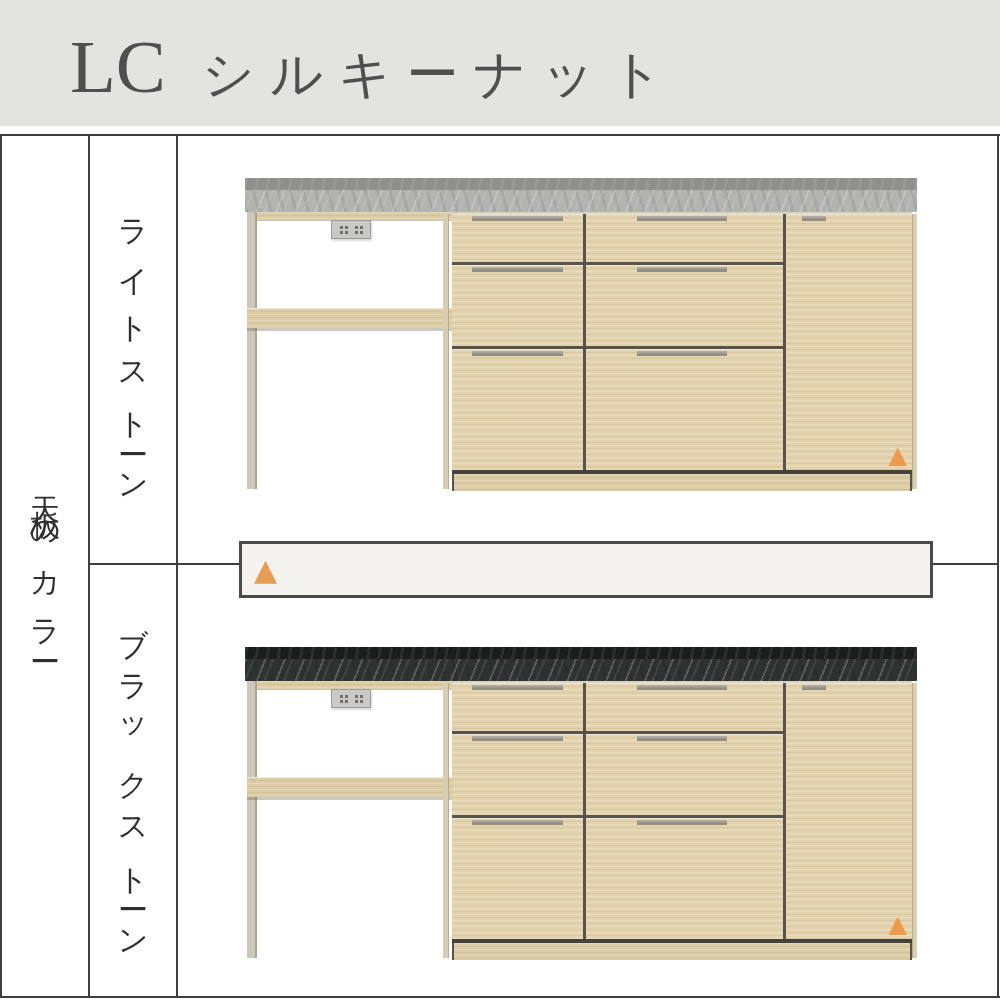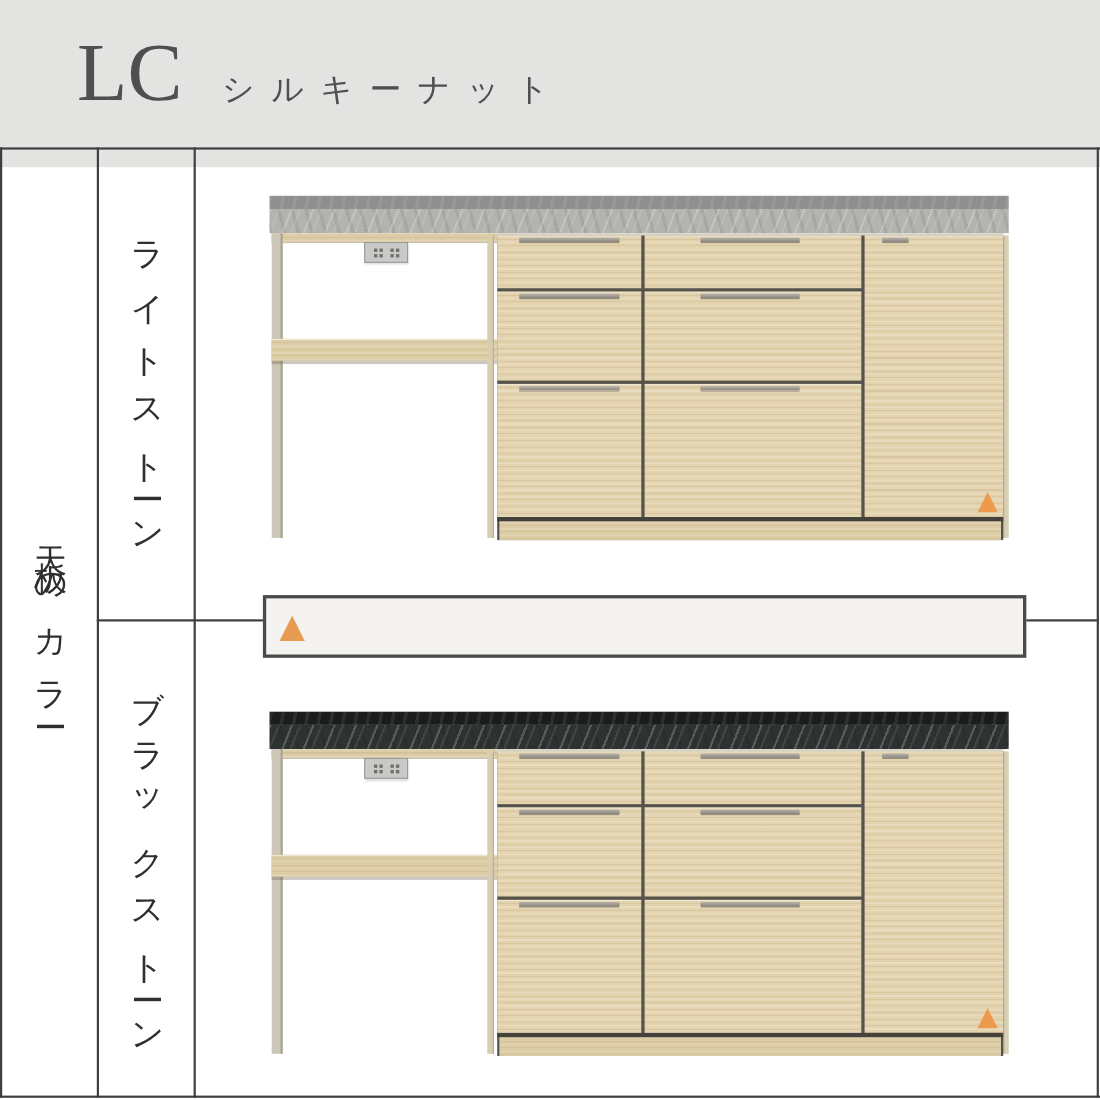--- a/index.html
+++ b/index.html
@@ -1,24 +1,24 @@
 <!DOCTYPE html>
 <html><head>
 <meta charset="utf-8">
 <style>
   html,body{margin:0;padding:0;background:#fff;}
   .page{position:relative;width:1000px;height:1000px;background:#ffffff;overflow:hidden;
         font-family:"Liberation Sans","DejaVu Sans",sans-serif;}
 
   
-  .header{position:absolute;left:0;top:0;width:1000px;height:152px;background:#e3e3e2;
+  .header{position:absolute;left:0;top:0;width:1000px;height:126px;background:#e3e3e2;
           display:flex;align-items:baseline;padding-left:70px;box-sizing:border-box;}
   .header-model{font-family:"Liberation Serif","DejaVu Serif",serif;font-size:75px;line-height:134px;
                 color:#4f4f4f;}
-  .header-series{font-family:"Liberation Serif","DejaVu Serif",serif;font-size:29px;letter-spacing:15px;
+  .header-series{font-family:"Liberation Serif","DejaVu Serif",serif;font-size:52px;letter-spacing:15px;
                  color:#4f4f4f;margin-left:36px;}
 
   
   .tline{position:absolute;background:#3f3f3f;z-index:1;}
   .cell-label{position:absolute;display:flex;align-items:center;justify-content:center;z-index:1;}
   .vtext{writing-mode:vertical-rl;text-orientation:mixed;font-size:30px;color:#2f2f2f;
          letter-spacing:14px;line-height:1;}
 
   
   .cabinet{position:absolute;width:672px;height:313px;z-index:2;}

